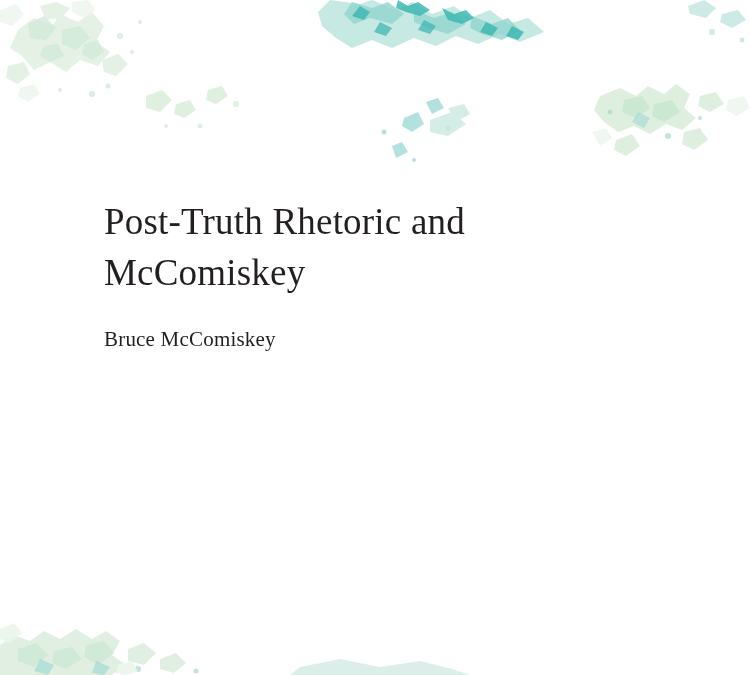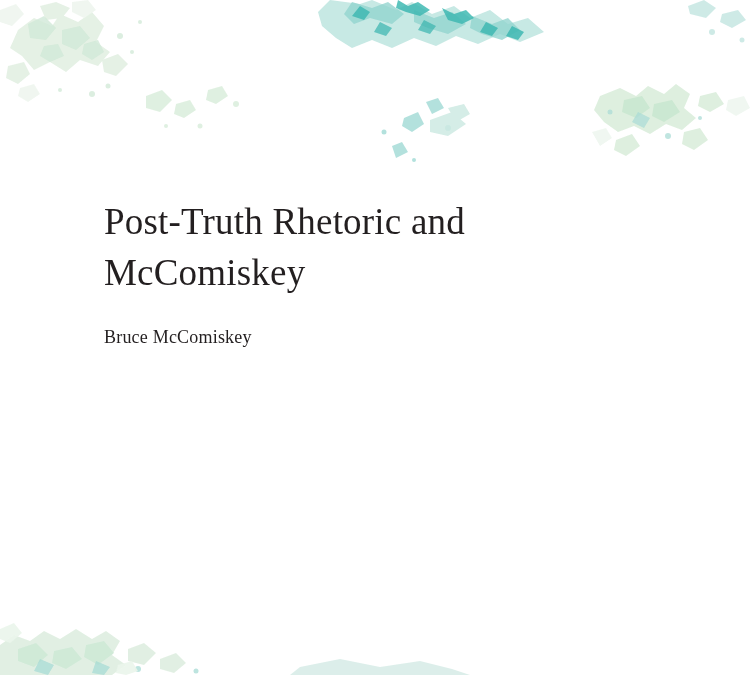--- a/index.html
+++ b/index.html
@@ -49,21 +49,21 @@
     font-weight: 400;
     font-size: 37px;
     line-height: 1.38;
     color: #231f20;
     letter-spacing: 0.2px;
   }
   .book-author {
     margin: 28px 0 0 0;
     font-family: "Liberation Serif", serif;
     font-weight: 400;
-    font-size: 18px;
+    font-size: 21px;
     line-height: 1.3;
     color: #231f20;
     letter-spacing: 0.2px;
   }
 </style>
 </head>
 <body>
 
 <div class="page">
 

